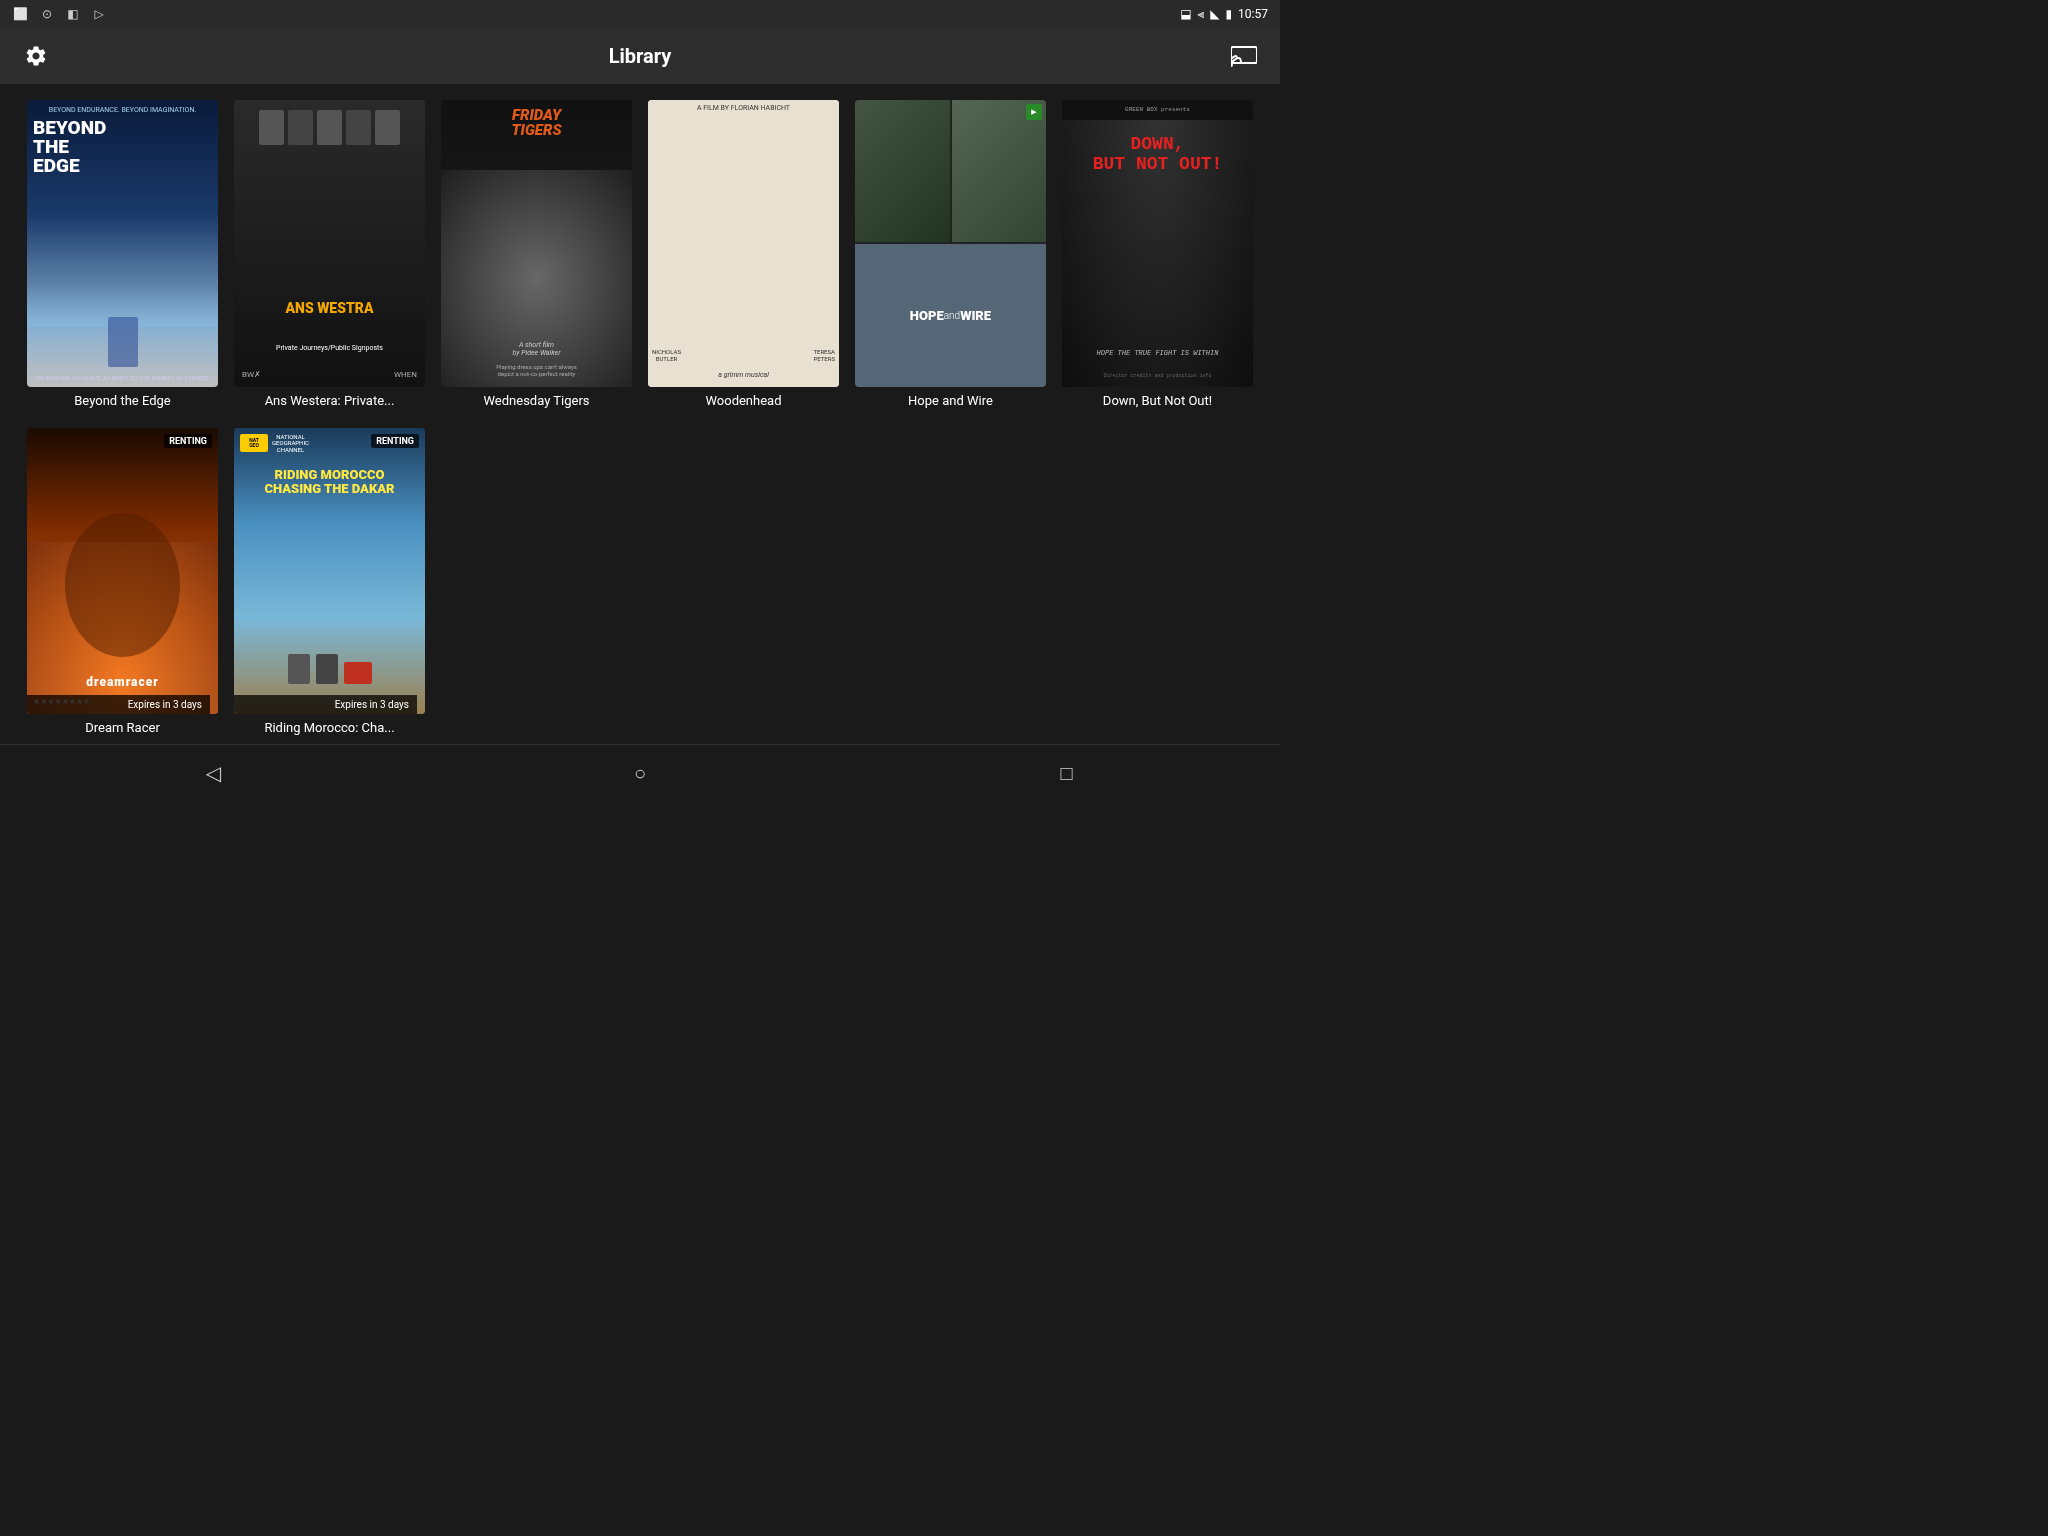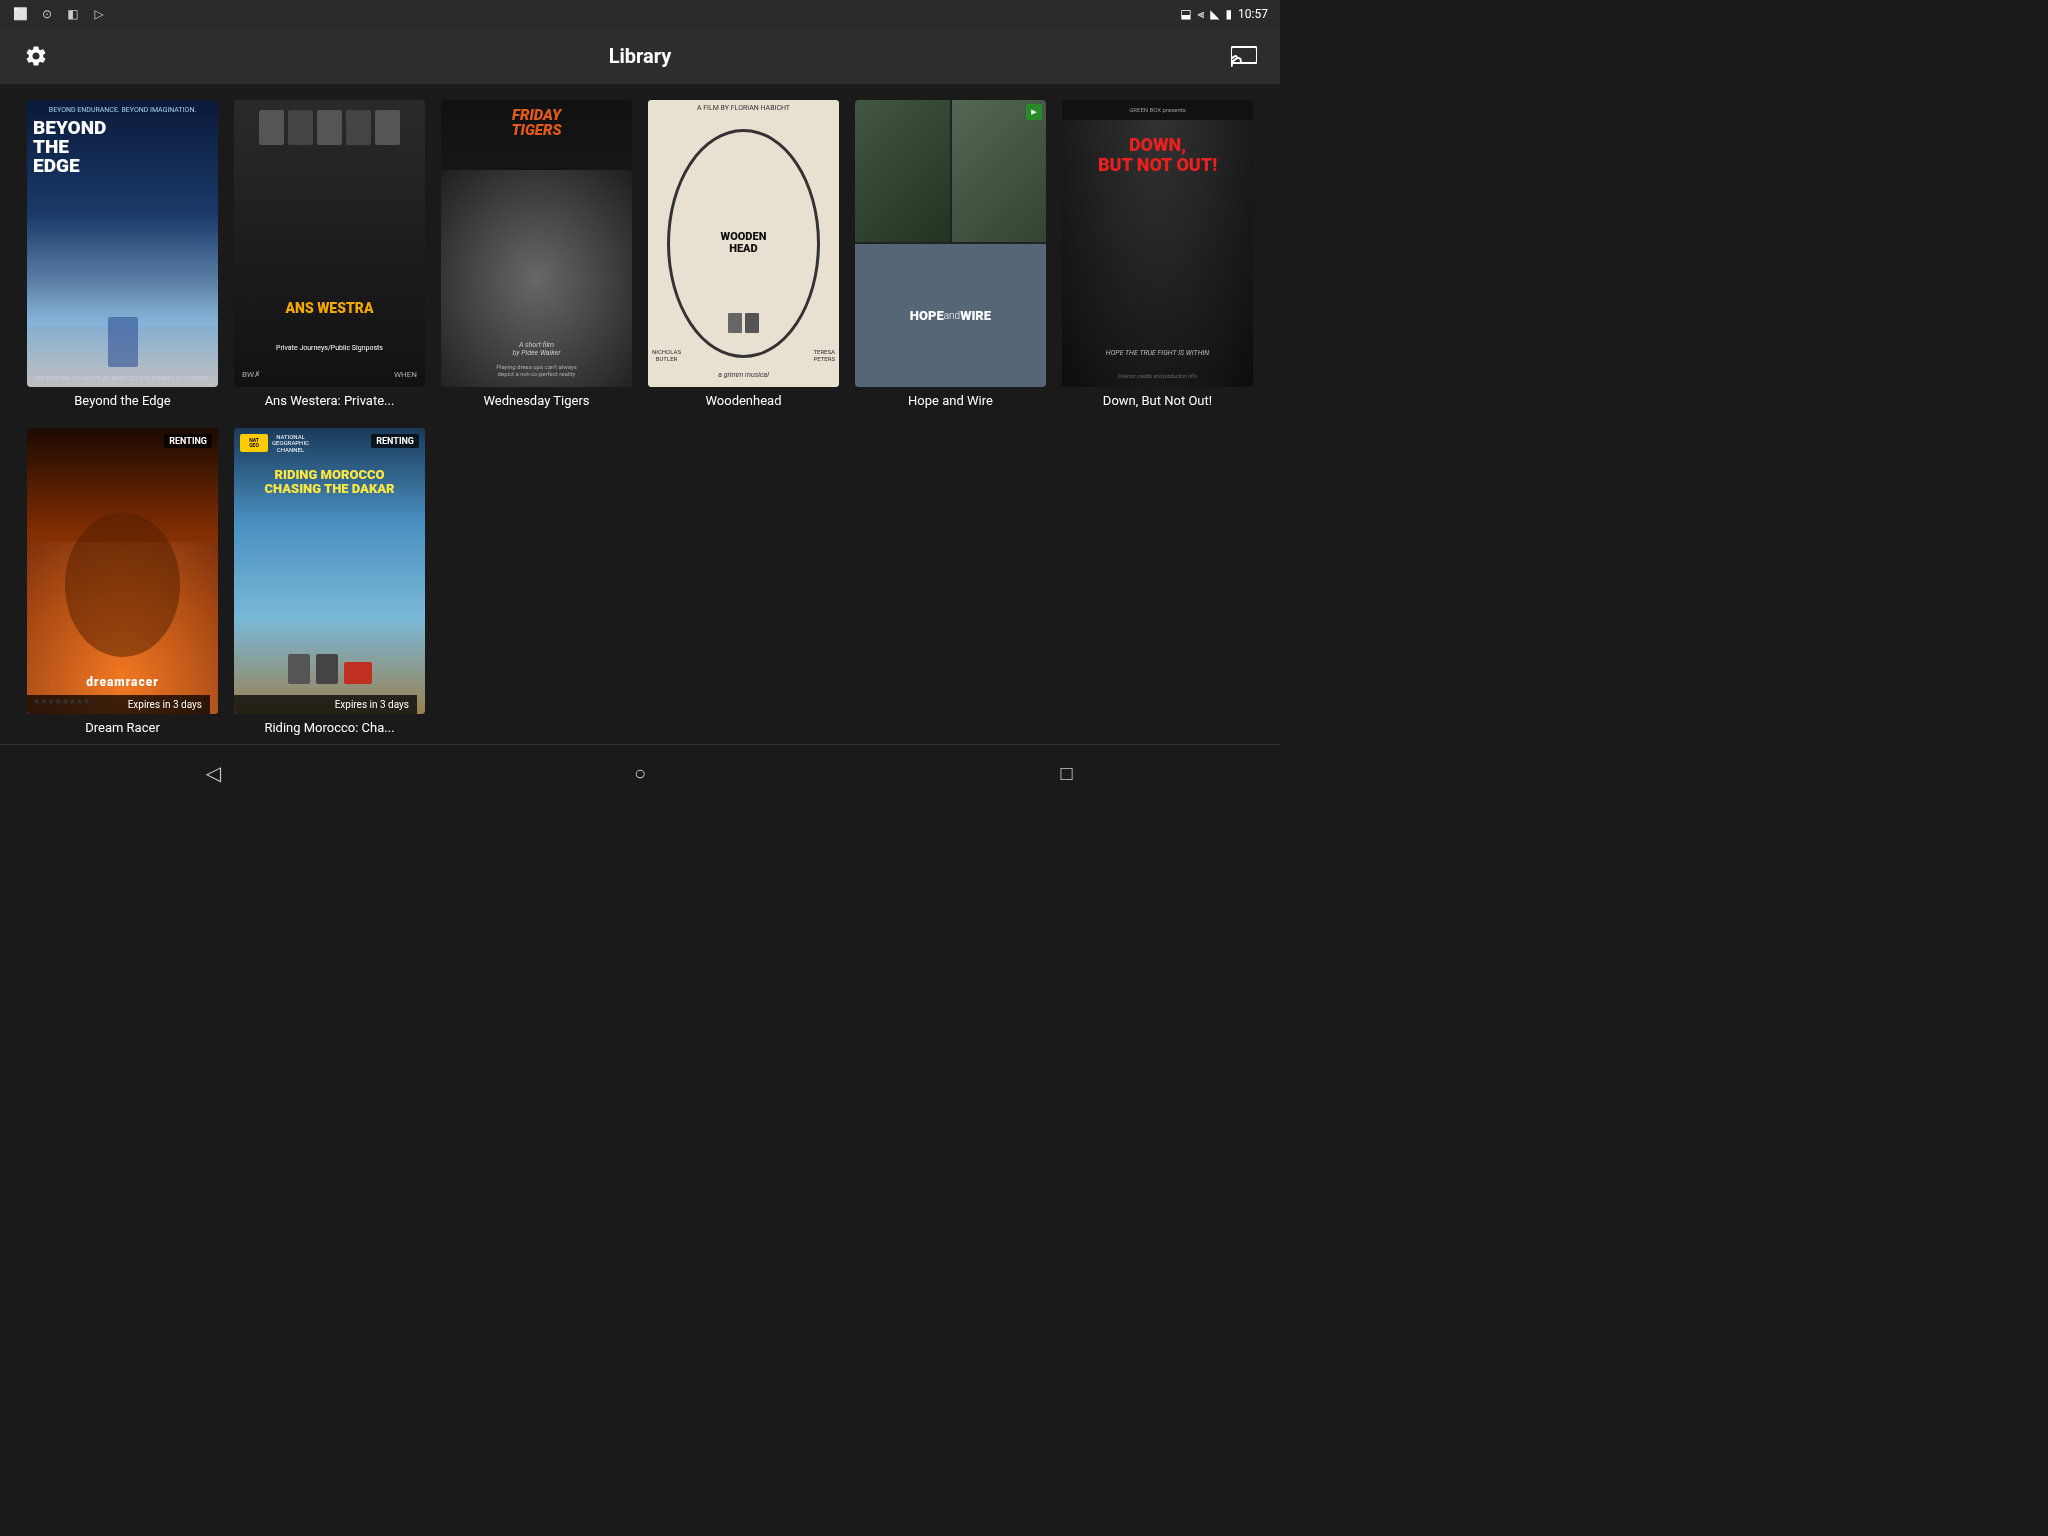--- a/index.html
+++ b/index.html
@@ -165,20 +165,21 @@
       background: linear-gradient(180deg, #1a1a1a 0%, #2a2a2a 100%);
     }
     .poster-wooden {
       background: linear-gradient(180deg, #e8e0d0 0%, #d0c8b0 100%);
     }
     .poster-hope {
       background: linear-gradient(180deg, #2a3a2a 0%, #1a2a1a 100%);
     }
     .poster-down {
       background: linear-gradient(180deg, #1a1a1a 0%, #0a0a0a 100%);
+      font-family: Liberation Mono, monospace;
     }
     .poster-dream {
       background: linear-gradient(180deg, #3a1a0a 0%, #8a3a1a 50%, #c0601a 100%);
     }
     .poster-riding {
       background: linear-gradient(180deg, #1a3a5a 0%, #4a8ab0 30%, #7ab0d0 60%, #8a6a3a 100%);
     }
 
     
     .bottom-nav {
@@ -293,27 +294,20 @@
           <div style="position:absolute;bottom:10px;left:4px;right:4px;font-size:6px;color:#aaa;text-align:center;">Playing dress ups can't always<br>depict a not-co-perfect reality</div>
         </div>
       </div>
       <div class="movie-title">Wednesday Tigers</div>
     </div>
 
     <div class="movie-item">
       <div class="movie-poster poster-wooden">
         <div style="position:absolute;inset:0;background:#e8e0d0;display:flex;flex-direction:column;align-items:center;justify-content:center;">
           <div style="position:absolute;top:4px;left:4px;right:4px;font-size:7px;color:#333;text-align:center;">A FILM BY FLORIAN HABICHT</div>
-          <div style="width:80%;height:80%;border:3px solid #333;border-radius:50%;display:flex;align-items:center;justify-content:center;position:relative;">
-            <div style="font-size:11px;font-weight:900;color:#111;text-align:center;line-height:1.1;z-index:2;">WOODEN<br>HEAD</div>
-            <div style="position:absolute;bottom:10%;left:10%;right:10%;display:flex;justify-content:center;gap:3px;">
-              <div style="width:14px;height:20px;background:#666;border-radius:1px;"></div>
-              <div style="width:14px;height:20px;background:#555;border-radius:1px;"></div>
-            </div>
-          </div>
           <div style="position:absolute;bottom:25px;left:4px;right:4px;display:flex;justify-content:space-between;font-size:6px;color:#333;">
             <span>NICHOLAS<br>BUTLER</span>
               <span>TERESA<br>PETERS</span>
           </div>
           <div style="position:absolute;bottom:8px;left:4px;right:4px;font-size:7px;color:#333;text-align:center;font-style:italic;">a grimm musical</div>
         </div>
       </div>
       <div class="movie-title">Woodenhead</div>
     </div>
 

